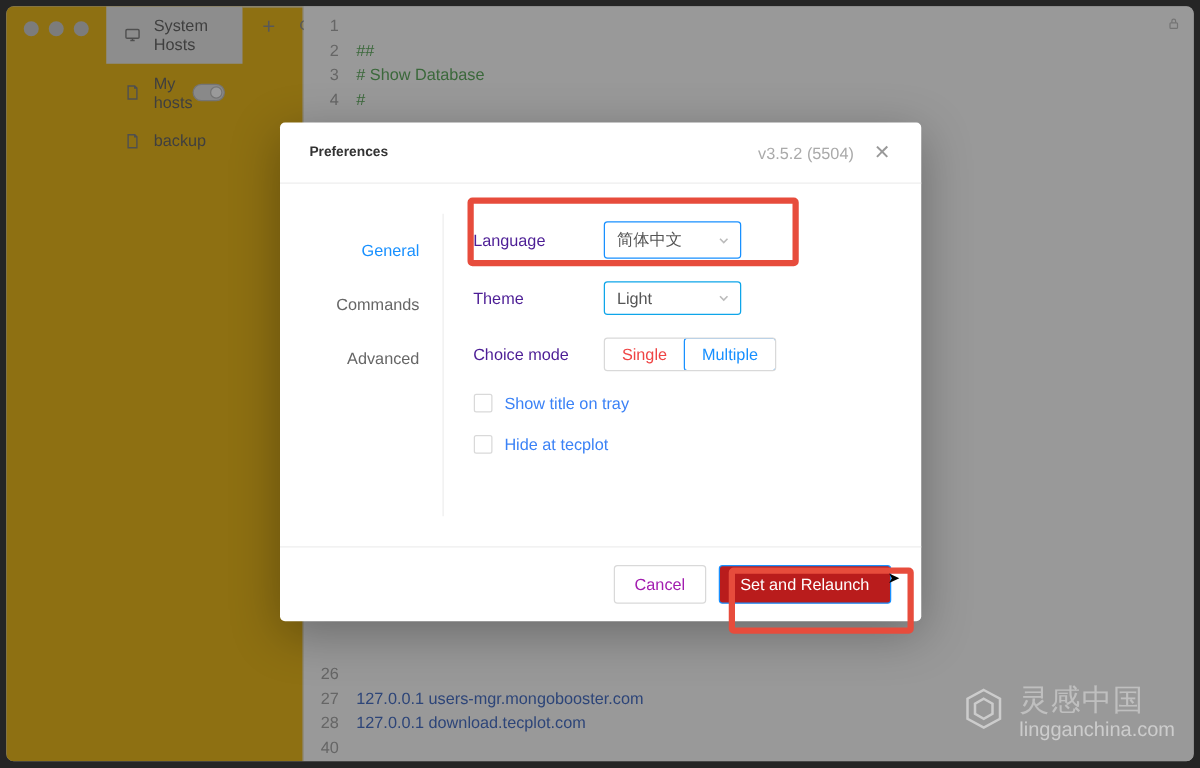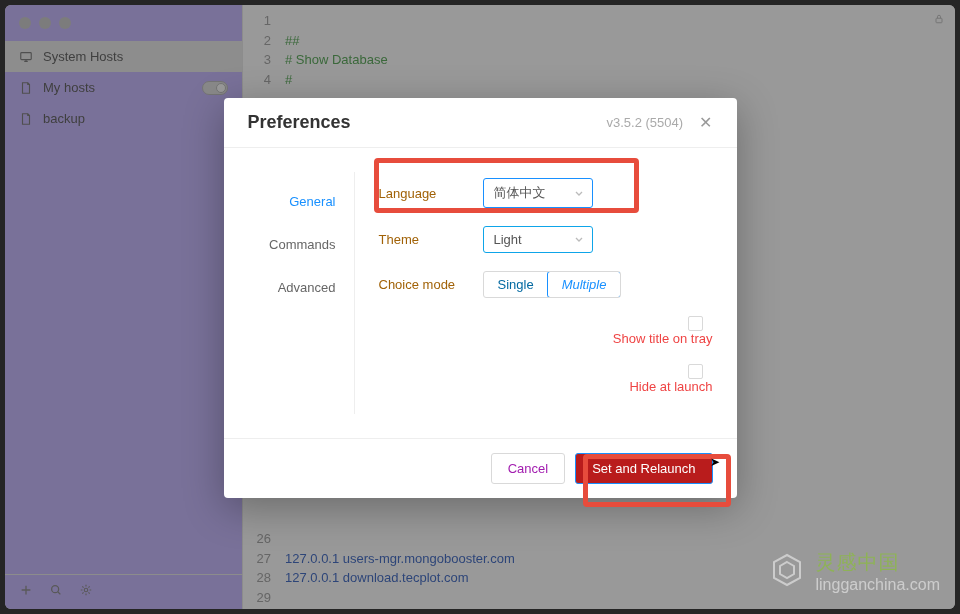--- a/index.html
+++ b/index.html
@@ -1,18 +1,18 @@
 <!DOCTYPE html>
 <html><head>
 <meta charset="utf-8">
 <style>
 * { margin: 0; padding: 0; box-sizing: border-box; font-family: -apple-system, BlinkMacSystemFont, "Segoe UI", sans-serif; }
 body { width: 960px; height: 614px; background: #2a2a2a; overflow: hidden; position: relative; }
 .app-window { position: absolute; top: 5px; left: 5px; right: 5px; bottom: 5px; background: #fafafa; border-radius: 6px; display: flex; overflow: hidden; }
-.sidebar { width: 238px; background: #c4b5fd; border-right: 1px solid #e5e5e5; display: flex; flex-direction: column; }
+.sidebar { width: 238px; background: #eab308; border-right: 1px solid #e5e5e5; display: flex; }
 .window-controls { display: flex; gap: 8px; padding: 12px 14px; }
 .wc { width: 12px; height: 12px; border-radius: 50%; background: #c9c9c9; }
 .sidebar-items { flex: 1; }
 .sidebar-item { display: flex; align-items: center; padding: 8px 14px; font-size: 13px; color: #5a5a5a; cursor: pointer; }
 .sidebar-item.active { background: #e8e8e8; }
 .sidebar-item .icon { margin-right: 10px; display: flex; align-items: center; }
 .sidebar-item .icon svg { width: 14px; height: 14px; }
 .sidebar-item .toggle { margin-left: auto; }
 .sidebar-footer { padding: 8px 14px; display: flex; gap: 16px; border-top: 1px solid #e5e5e5; }
 .sidebar-footer .icon svg { width: 14px; height: 14px; }
@@ -20,51 +20,51 @@
 .editor-lines { padding-top: 6px; }
 .line { display: flex; line-height: 1.5; }
 .ln { width: 42px; text-align: right; padding-right: 14px; color: #a0a0a0; user-select: none; }
 .code { color: #333; }
 .code.green { color: #52a552; }
 .code.blue { color: #3a65c2; }
 .lock-icon { position: absolute; top: 8px; right: 10px; color: #bbb; }
 .modal-overlay { position: absolute; inset: 0; background: rgba(30,30,30,0.45); display: flex; align-items: flex-start; justify-content: center; }
 .modal { width: 513px; background: #fff; margin-top: 98px; border-radius: 4px; box-shadow: 0 10px 40px rgba(0,0,0,0.3); }
 .modal-header { display: flex; align-items: center; padding: 14px 24px; border-bottom: 1px solid #eee; }
-.modal-title { font-size: 18px; font-weight: 600; color: #333; }
+.modal-title { font-size: 11px; font-weight: 600; color: #333; }
 .modal-version { margin-left: auto; color: #aaa; font-size: 13px; margin-right: 16px; text-align: center; }
 .modal-close { color: #999; cursor: pointer; font-size: 16px; }
 .modal-body { display: flex; padding: 0; min-height: 290px; }
 .tabs { width: 130px; padding: 32px 0; text-align: right; }
 .tab { padding: 14px 18px 14px 0; font-size: 13px; color: #666; cursor: pointer; }
 .tab.active { color: #1890ff; }
 .divider { width: 1px; background: #eee; margin: 24px 0; }
 .settings { flex: 1; padding: 30px 24px 24px 24px; }
 .field { display: flex; align-items: center; margin-bottom: 18px; }
-.field-label { width: 104px; font-size: 13px; color: #a16207; }
+.field-label { width: 104px; font-size: 13px; color: #4c1d95; }
 .select { border: 1px solid #0ea5e9; border-radius: 3px; padding: 5px 28px 5px 10px; font-size: 13px; color: #555; position: relative; min-width: 110px; display: inline-flex; align-items: center; }
 .select.active { border-color: #1890ff; }
 .select .chev { position: absolute; right: 8px; color: #bbb; }
 .segmented { display: inline-flex; border: 1px solid #d9d9d9; border-radius: 3px; overflow: hidden; }
-.seg { padding: 5px 14px; font-size: 13px; color: #0369a1; cursor: pointer; }
+.seg { padding: 5px 14px; font-size: 13px; color: #ef4444; cursor: pointer; }
 .seg + .seg { border-left: 1px solid #d9d9d9; }
 .seg.active { color: #1890ff; border-color: #1890ff; }
-.segmented .seg.active { border: 1px solid #1890ff; margin: -1px; border-radius: 3px; position: relative; z-index: 1; font-style: italic; }
-.checkbox-row { display: flex; align-items: flex-end; margin-bottom: 18px; margin-left: 0; font-size: 13px; color: #ef4444; flex-direction: column; }
+.segmented .seg.active { border: 1px solid #1890ff; margin: -1px; border-radius: 3px; position: relative; z-index: 1; }
+.checkbox-row { display: flex; align-items: flex-start; margin-bottom: 18px; margin-left: 0; font-size: 13px; color: #3b82f6; }
 .checkbox { width: 15px; height: 15px; border: 1px solid #d9d9d9; border-radius: 2px; margin-right: 10px; }
 .modal-footer { padding: 14px 24px; border-top: 1px solid #eee; display: flex; justify-content: flex-end; gap: 10px; }
 .btn { padding: 7px 16px; font-size: 13px; border-radius: 3px; cursor: pointer; }
 .btn-default { border: 1px solid #d9d9d9; color: #a21caf; background: #fff; }
 .btn-primary { border: 1px solid #1890ff; background: #b91c1c; color: #fff; }
 .highlight-box { position: absolute; border: 5px solid #e74c3c; border-radius: 4px; pointer-events: none; z-index: 20; }
 .hl1 { top: 158px; left: 374px; width: 265px; height: 55px; }
 .hl2 { top: 454px; left: 583px; width: 148px; height: 53px; }
 .cursor-arrow { position: absolute; top: 455px; left: 710px; z-index: 21; font-size: 12px; color: #000; }
 .watermark { position: absolute; bottom: 20px; right: 20px; display: flex; align-items: center; z-index: 30; opacity: 0.5; }
-.watermark-text { color: #84cc16; font-size: 20px; font-weight: 300; letter-spacing: 1px; }
+.watermark-text { color: #e5e5e5; font-size: 24px; font-weight: 300; letter-spacing: 1px; }
 .watermark-sub { color: #fff; font-size: 16px; display: block; letter-spacing: 0; }
 .watermark-icon { margin-right: 8px; }
 .toggle-switch { width: 26px; height: 14px; border: 1px solid #bbb; border-radius: 8px; background: #e0e0e0; position: relative; }
 .toggle-switch::after { content: ""; position: absolute; width: 10px; height: 10px; background: #fff; border-radius: 50%; top: 1px; right: 1px; border: 1px solid #bbb; box-sizing: border-box; }
 </style>
 </head>
 <body>
 
 <div class="app-window">
   <div class="sidebar">
@@ -159,21 +159,21 @@
         </div>
       <div class="line">
           <span class="ln">27</span>
           <span class="code blue">127.0.0.1      users-mgr.mongobooster.com</span>
         </div>
       <div class="line">
           <span class="ln">28</span>
           <span class="code blue">127.0.0.1 download.tecplot.com</span>
         </div>
       <div class="line">
-          <span class="ln">29</span>
+          <span class="ln">40</span>
           <span class="code"></span>
         </div>
       <div class="line">
           <span class="ln">30</span>
           <span class="code blue">127.0.0.1 download.tecplot.com</span>
         </div>
     </div>
   </div>
 </div>
 
@@ -220,21 +220,21 @@
             <div class="seg">Single</div>
             <div class="seg active">Multiple</div>
           </div>
         </div>
         <div class="checkbox-row">
           <span class="checkbox"></span>
           <span>Show title on tray</span>
         </div>
         <div class="checkbox-row">
           <span class="checkbox"></span>
-          <span>Hide at launch</span>
+          <span>Hide at tecplot</span>
         </div>
       </div>
     </div>
     <div class="modal-footer">
       <div class="btn btn-default">Cancel</div>
       <div class="btn btn-primary">Set and Relaunch</div>
     </div>
   </div>
 </div>
 

